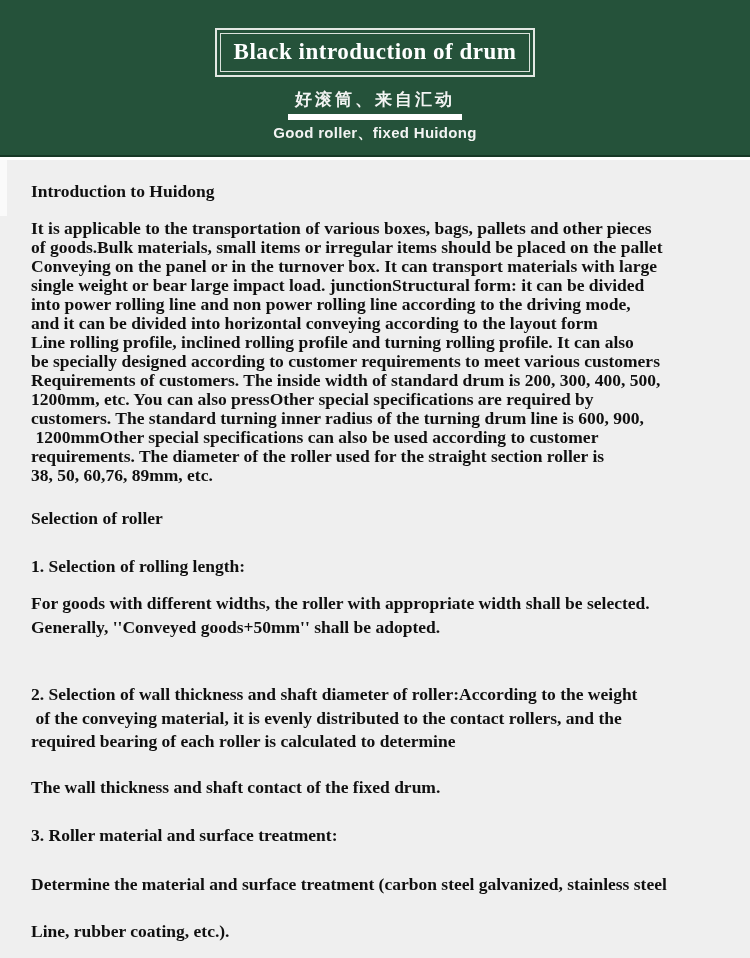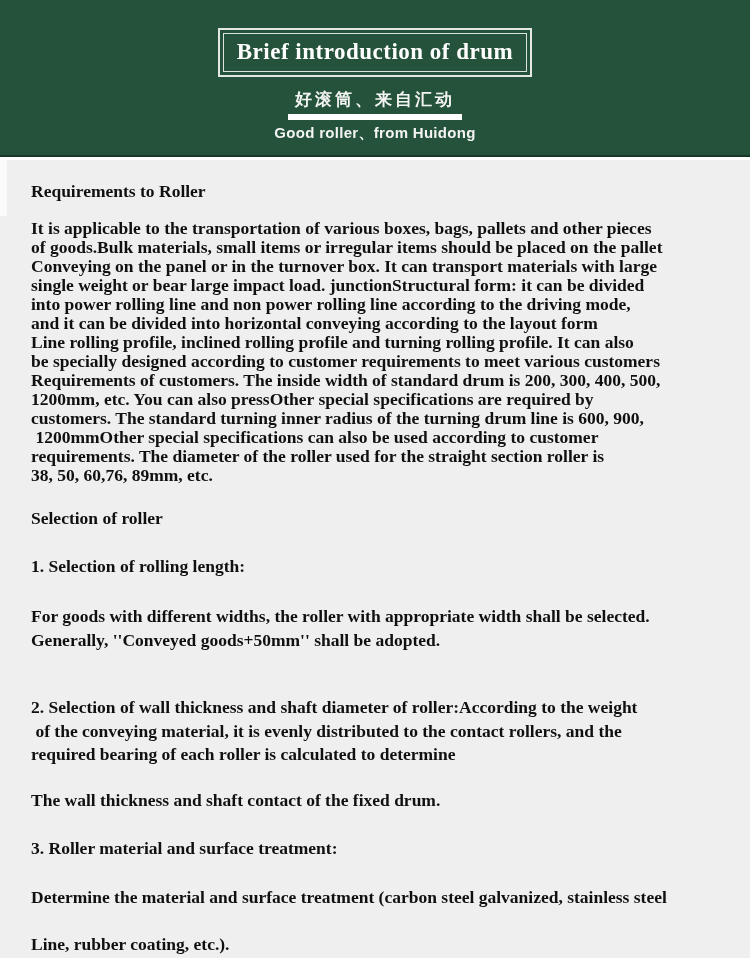--- a/index.html
+++ b/index.html
@@ -91,56 +91,56 @@
   }
 </style>
 </head>
 <body>
 
 <div class="page">
 
   <header class="banner">
     <div class="title-box">
       <div class="title-inner">
-        <h1>Brief introduction of drum</h1>
+        <h1>Black introduction of drum</h1>
       </div>
     </div>
     <div class="sub-zh-row">
       <span class="sub-zh">好滚筒、来自汇动</span>
     </div>
-    <div class="sub-en">Good roller、from Huidong</div>
+    <div class="sub-en">Good roller、fixed Huidong</div>
   </header>
 
   <div class="white-gap"></div>
 
   <main class="doc">
     <div class="corner-strip"></div>
 
-    <p class="t" style="margin-top:0">Requirements to Roller</p>
+    <p class="t" style="margin-top:0">Introduction to Huidong</p>
 
     <p class="t" style="margin-top:18px">It is applicable to the transportation of various boxes, bags, pallets and other pieces
 of goods.Bulk materials, small items or irregular items should be placed on the pallet
 Conveying on the panel or in the turnover box. It can transport materials with large
 single weight or bear large impact load. junctionStructural form: it can be divided
 into power rolling line and non power rolling line according to the driving mode,
 and it can be divided into horizontal conveying according to the layout form
 Line rolling profile, inclined rolling profile and turning rolling profile. It can also
 be specially designed according to customer requirements to meet various customers
 Requirements of customers. The inside width of standard drum is 200, 300, 400, 500,
 1200mm, etc. You can also pressOther special specifications are required by
 customers. The standard turning inner radius of the turning drum line is 600, 900,
  1200mmOther special specifications can also be used according to customer
 requirements. The diameter of the roller used for the straight section roller is
 38, 50, 60,76, 89mm, etc.</p>
 
     <p class="t" style="margin-top:24px">Selection of roller</p>
 
     <p class="t" style="margin-top:29px">1. Selection of rolling length:</p>
 
-    <p class="l" style="margin-top:29px">For goods with different widths, the roller with appropriate width shall be selected.
+    <p class="l" style="margin-top:16px">For goods with different widths, the roller with appropriate width shall be selected.
 Generally, ''Conveyed goods+50mm'' shall be adopted.</p>
 
     <p class="l" style="margin-top:44px">2. Selection of wall thickness and shaft diameter of roller:According to the weight
  of the conveying material, it is evenly distributed to the contact rollers, and the
 required bearing of each roller is calculated to determine</p>
 
     <p class="l" style="margin-top:22px">The wall thickness and shaft contact of the fixed drum.</p>
 
     <p class="l" style="margin-top:25px">3. Roller material and surface treatment:</p>
 

